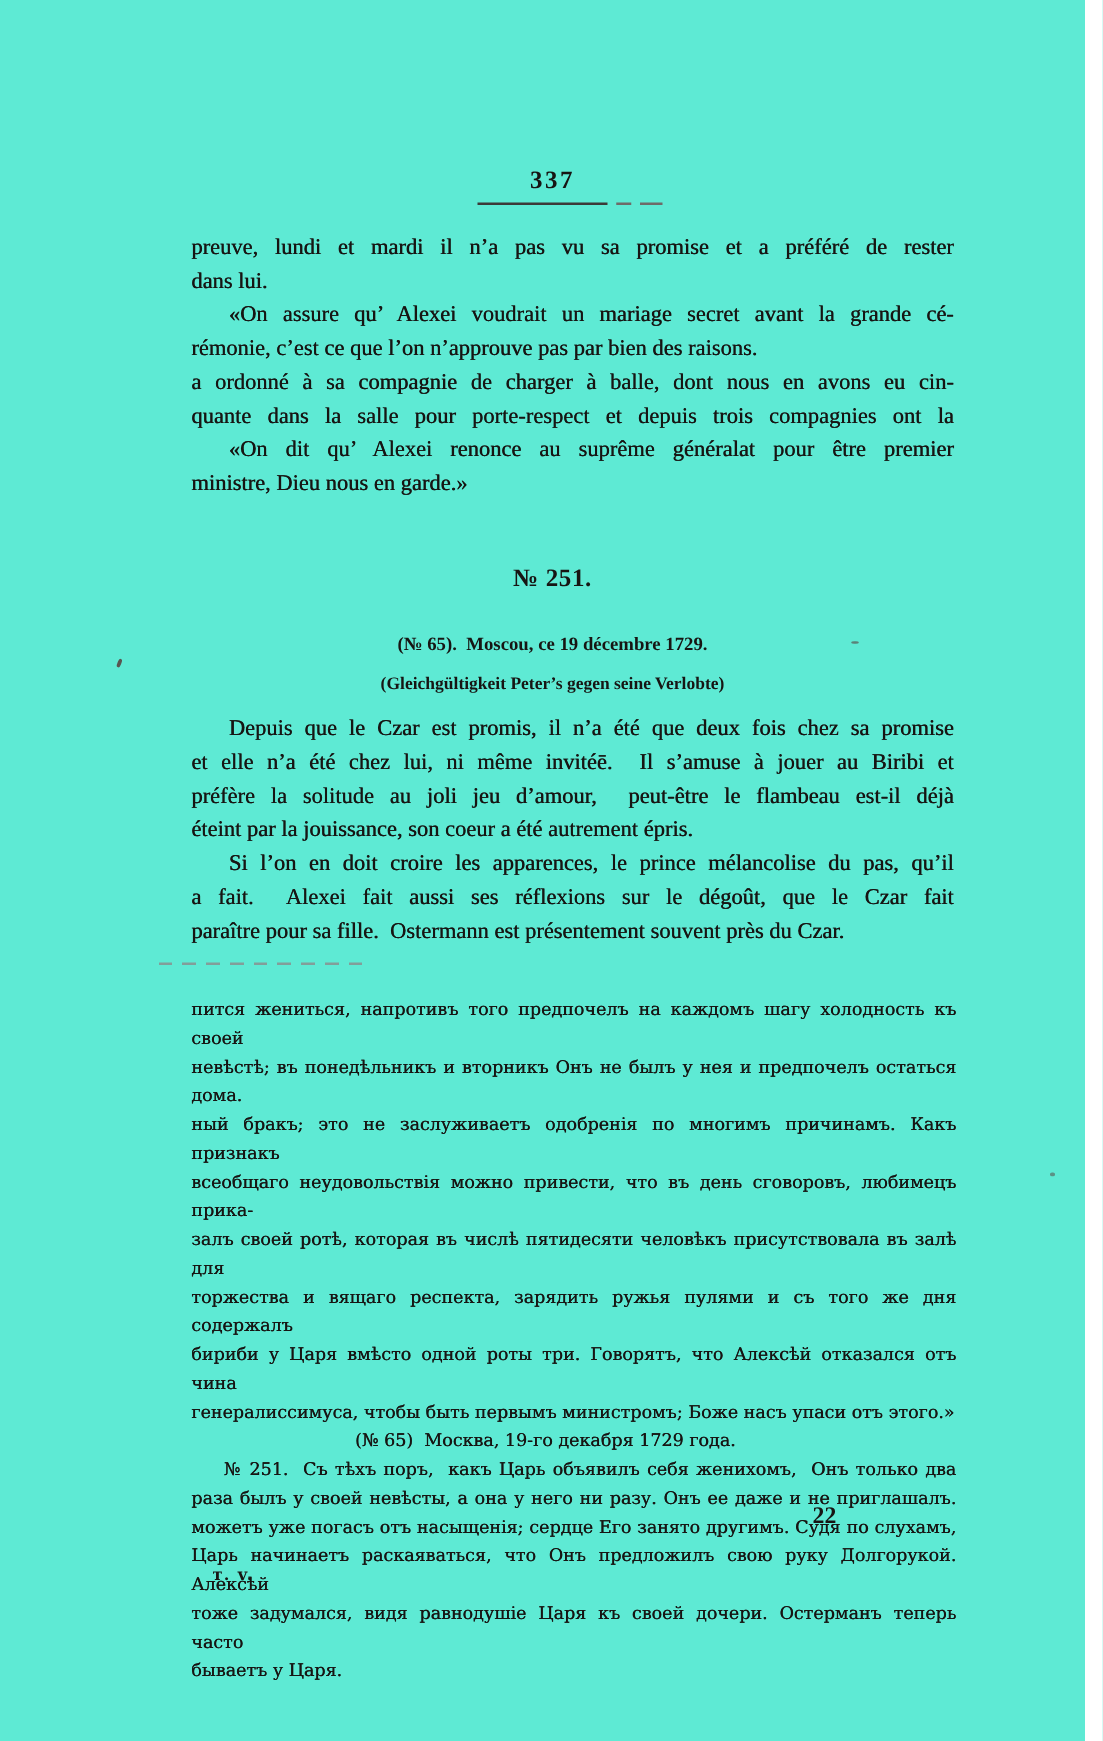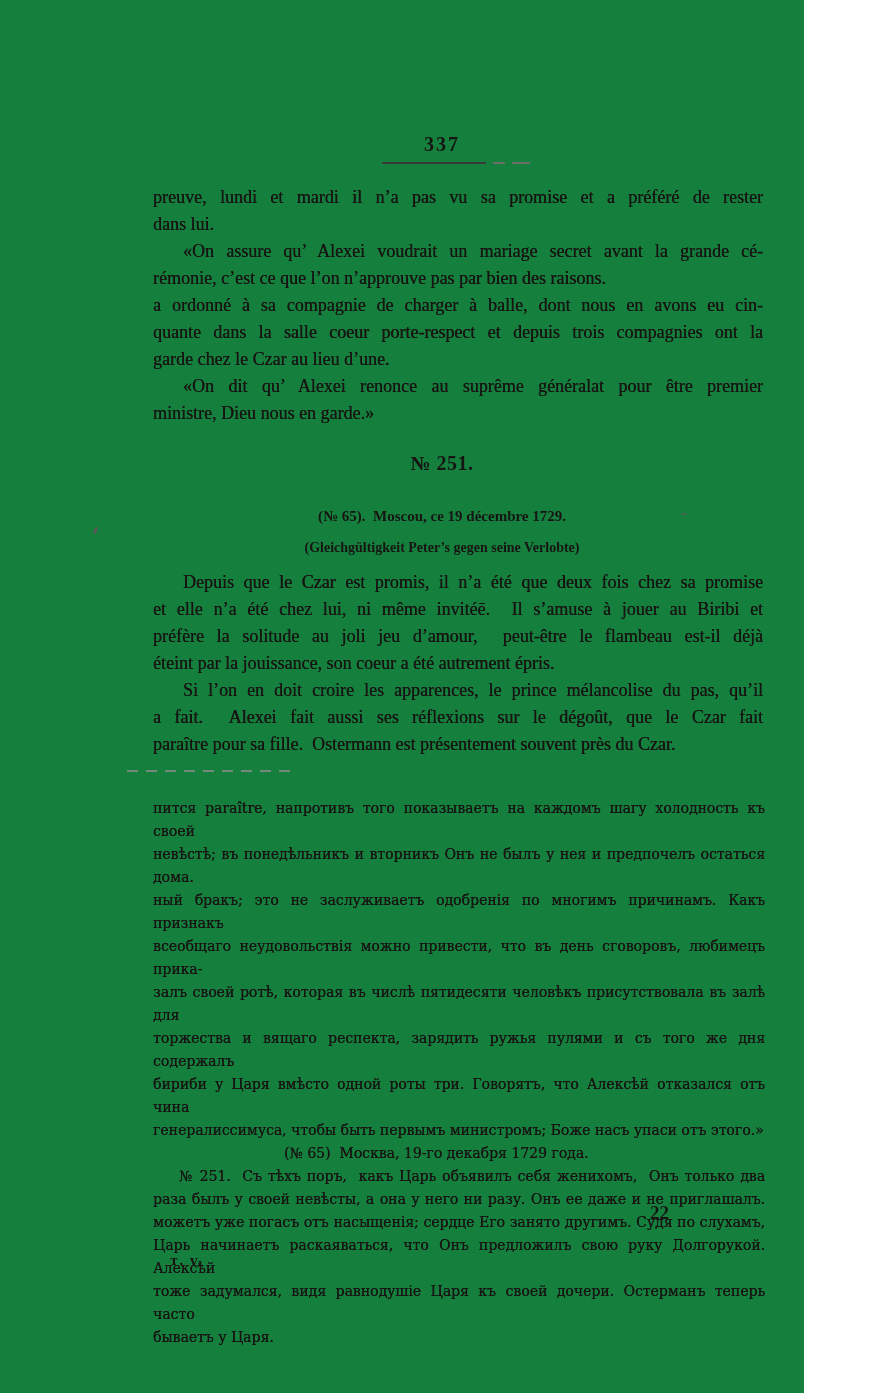--- a/index.html
+++ b/index.html
@@ -1,18 +1,18 @@
 <!DOCTYPE html>
 <html><head>
 <meta charset="utf-8">
 <style>
   html, body { margin: 0; padding: 0; background: #ffffff; }
   .sheet {
-    position: relative; width: 804px; height: 1393px;
-    background: #15803d; overflow: hidden;
+    position: relative; width: 868px; height: 1393px;
+    background: #5eead4; overflow: hidden;
     font-family: "Liberation Serif", serif; color: #171513;
   }
   .pagenum {
     position: absolute; top: 133px; left: 120px; width: 644px;
     text-align: center; font-size: 20px; font-weight: bold; letter-spacing: 2px;
   }
   .pagenum-rule {
     position: absolute; top: 162px; left: 120px; width: 644px;
     display: flex; justify-content: center; align-items: center; gap: 7px;
     transform: translateX(14px);
@@ -69,22 +69,21 @@
     <span class="r-dash1"></span>
     <span class="r-dash2"></span>
   </div>
 
   <div id="fr1" class="block fr">
       <div class="line">preuve, lundi et mardi il n’a pas vu sa promise et a préféré de rester</div>
       <div class="line end">dans lui.</div>
       <div class="line ind">«On assure qu’ Alexei voudrait un mariage secret avant la grande cé-</div>
       <div class="line end">rémonie, c’est ce que l’on n’approuve pas par bien des raisons.</div>
       <div class="line">a ordonné à sa compagnie de charger à balle, dont nous en avons eu cin-</div>
-      <div class="line">quante dans la salle coeur porte-respect et depuis trois compagnies ont la</div>
-      <div class="line end">garde chez le Czar au lieu d’une.</div>
+      <div class="line">quante dans la salle pour porte-respect et depuis trois compagnies ont la</div>
       <div class="line ind">«On dit qu’ Alexei renonce au suprême généralat pour être premier</div>
       <div class="line end">ministre, Dieu nous en garde.»</div>
     </div>
 
   <div id="entry-no" class="heading">№ 251.</div>
   <div id="dateline" class="heading">(№ 65).&nbsp; Moscou, ce 19 décembre 1729.</div>
   <div id="subtitle" class="heading">(Gleichgültigkeit Peter’s gegen seine Verlobte)</div>
 
   <div id="fr2" class="block fr">
       <div class="line ind">Depuis que le Czar est promis, il n’a été que deux fois chez sa promise</div>
@@ -92,21 +91,21 @@
       <div class="line">préfère la solitude au joli jeu d’amour,&nbsp; peut-être le flambeau est-il déjà</div>
       <div class="line end">éteint par la jouissance, son coeur a été autrement épris.</div>
       <div class="line ind">Si l’on en doit croire les apparences, le prince mélancolise du pas, qu’il</div>
       <div class="line">a fait.&nbsp; Alexei fait aussi ses réflexions sur le dégoût, que le Czar fait</div>
       <div class="line end">paraître pour sa fille.&nbsp; Ostermann est présentement souvent près du Czar.</div>
     </div>
 
   <div class="fnrule"></div>
 
   <div id="ru" class="block fn">
-      <div class="line">пится paraître, напротивъ того показываетъ на каждомъ шагу холодность къ своей</div>
+      <div class="line">пится жениться, напротивъ того предпочелъ на каждомъ шагу холодность къ своей</div>
       <div class="line">невѣстѣ; въ понедѣльникъ и вторникъ Онъ не былъ у нея и предпочелъ остаться</div>
       <div class="line end">дома.</div>
       <div class="line">ный бракъ; это не заслуживаетъ одобренія по многимъ причинамъ. Какъ признакъ</div>
       <div class="line">всеобщаго неудовольствія можно привести, что въ день сговоровъ, любимецъ прика-</div>
       <div class="line">залъ своей ротѣ, которая въ числѣ пятидесяти человѣкъ присутствовала въ залѣ для</div>
       <div class="line">торжества и вящаго респекта, зарядить ружья пулями и съ того же дня содержалъ</div>
       <div class="line">бириби у Царя вмѣсто одной роты три. Говорятъ, что Алексѣй отказался отъ чина</div>
       <div class="line end">генералиссимуса, чтобы быть первымъ министромъ; Боже насъ упаси отъ этого.»</div>
       <div class="line datefn end">(№ 65)&nbsp; Москва, 19-го декабря 1729 года.</div>
       <div class="line ind">№ 251.&nbsp; Съ тѣхъ поръ,&nbsp; какъ Царь объявилъ себя женихомъ,&nbsp; Онъ только два</div>

